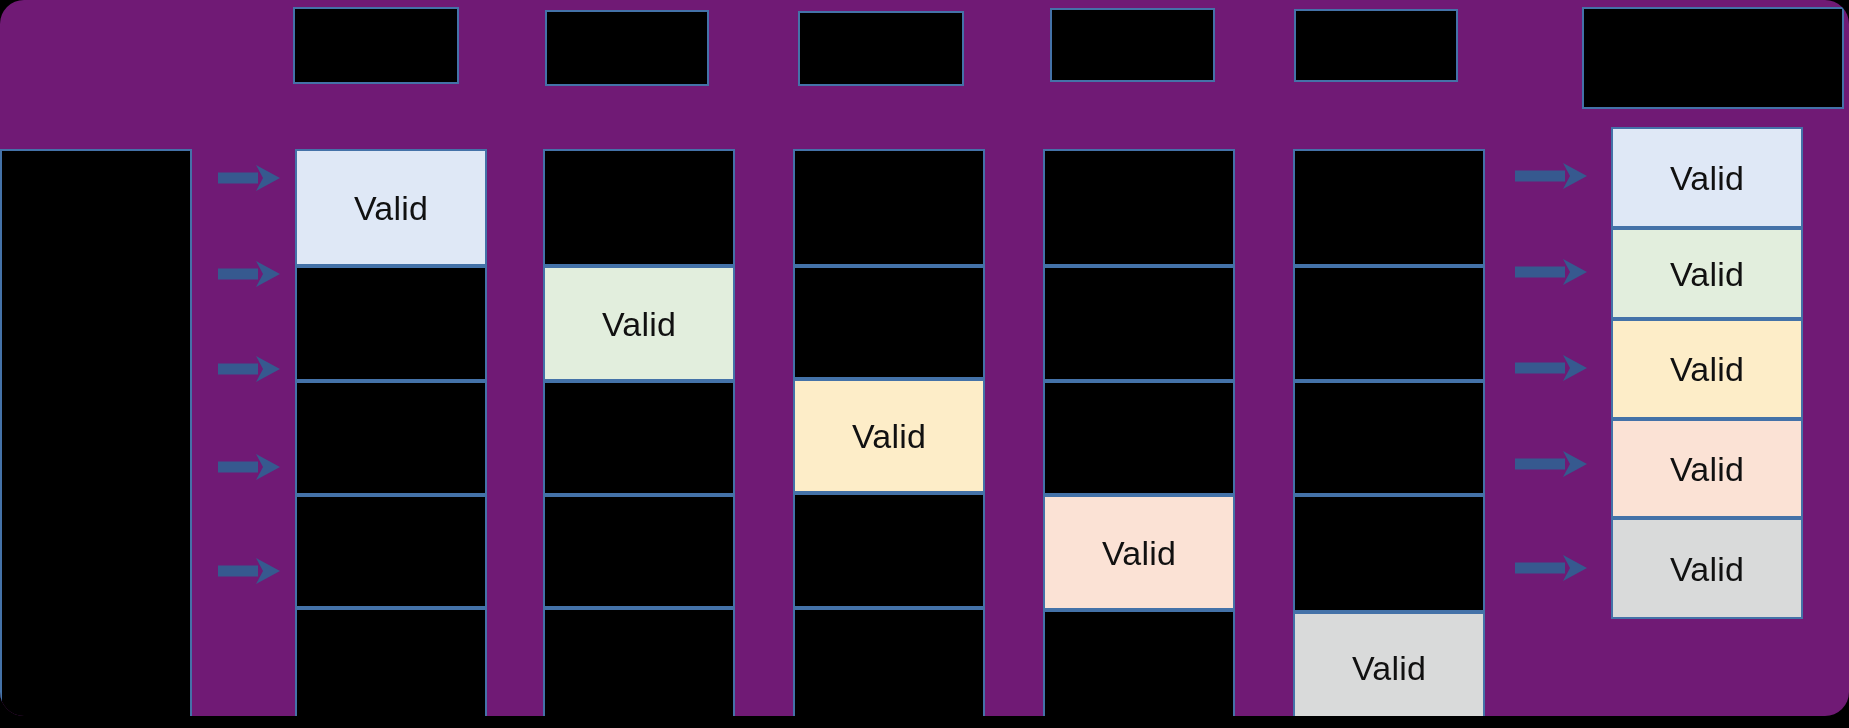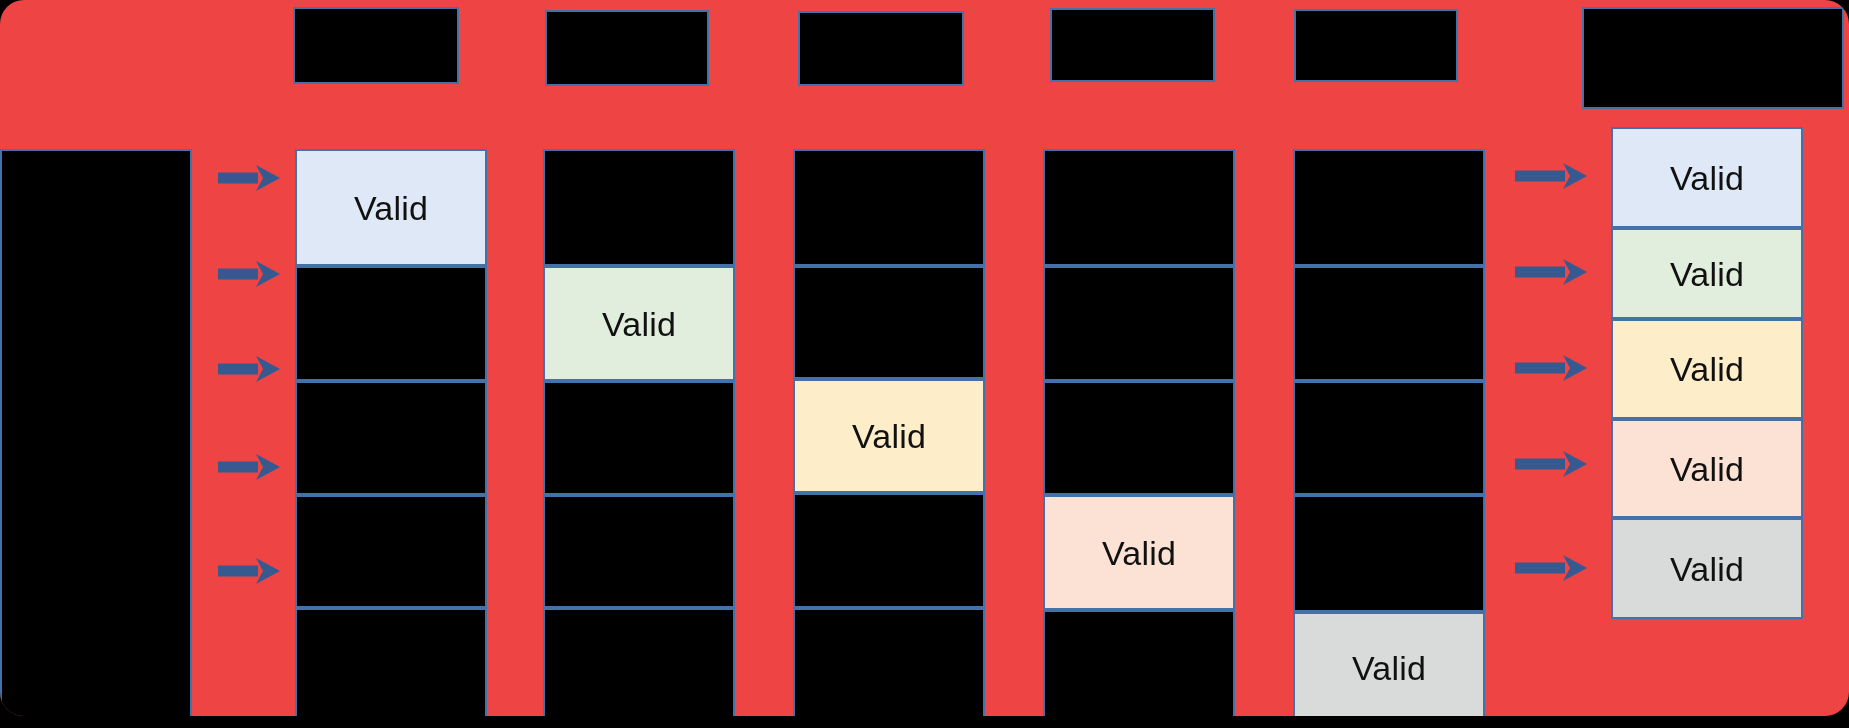--- a/index.html
+++ b/index.html
@@ -48,21 +48,21 @@
     position: absolute;
     height: 0;
     pointer-events: none;
   }
   .arrow svg { display: block; }
   .lbl { line-height: 1; }
 </style>
 </head>
 <body>
 
-<div id="stage" style="width: 1849px; height: 716px; background: #ef4444; border-radius: 24px;">
+<div id="stage" style="width: 1849px; height: 716px; background: #701a75; border-radius: 24px;">
 
   <div id="header-boxes-layer">
       <div class="hdr-box" style="left: 293px; top: 7px; width: 166px; height: 77px; border-color: rgb(68, 114, 168);"></div>
       <div class="hdr-box" style="left: 545px; top: 10px; width: 164px; height: 76px; border-color: rgb(68, 114, 168);"></div>
       <div class="hdr-box" style="left: 798px; top: 11px; width: 166px; height: 75px; border-color: rgb(68, 114, 168);"></div>
       <div class="hdr-box" style="left: 1050px; top: 8px; width: 165px; height: 74px; border-color: rgb(68, 114, 168);"></div>
       <div class="hdr-box" style="left: 1294px; top: 9px; width: 164px; height: 73px; border-color: rgb(68, 114, 168);"></div>
       <div class="hdr-box" style="left: 1582px; top: 7px; width: 262px; height: 102px; border-color: rgb(68, 114, 168);"></div>
     </div>
 

